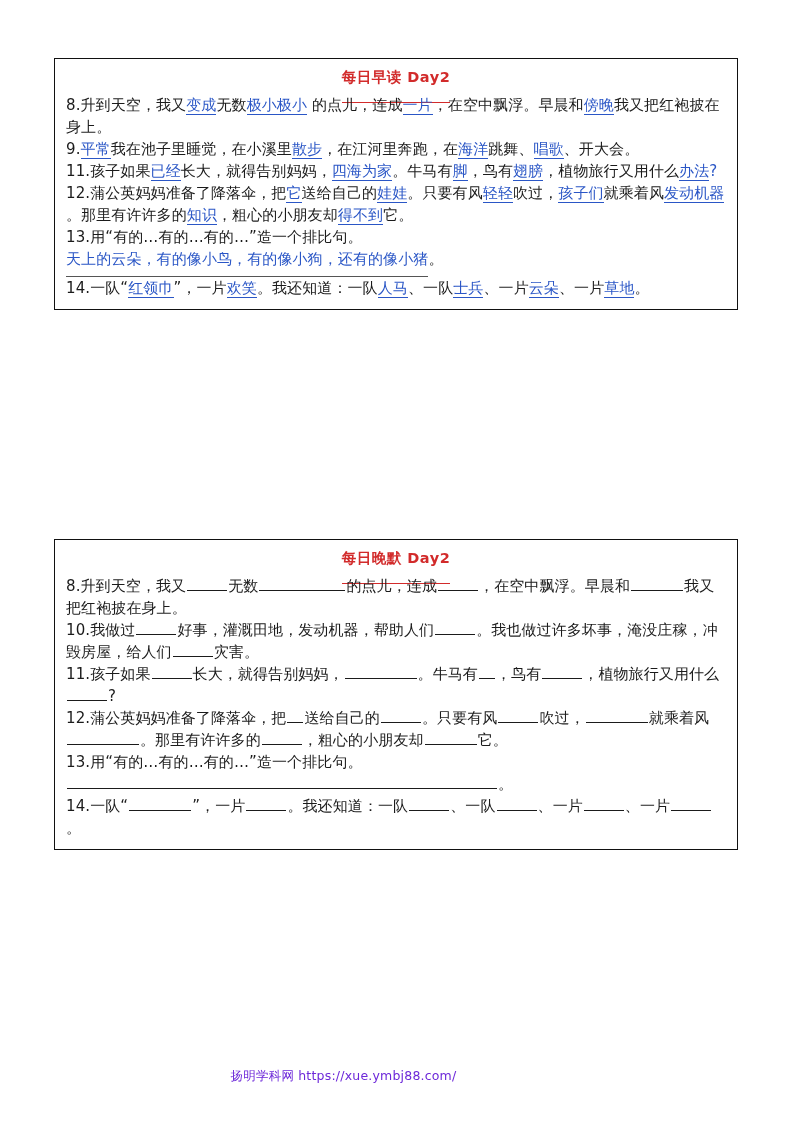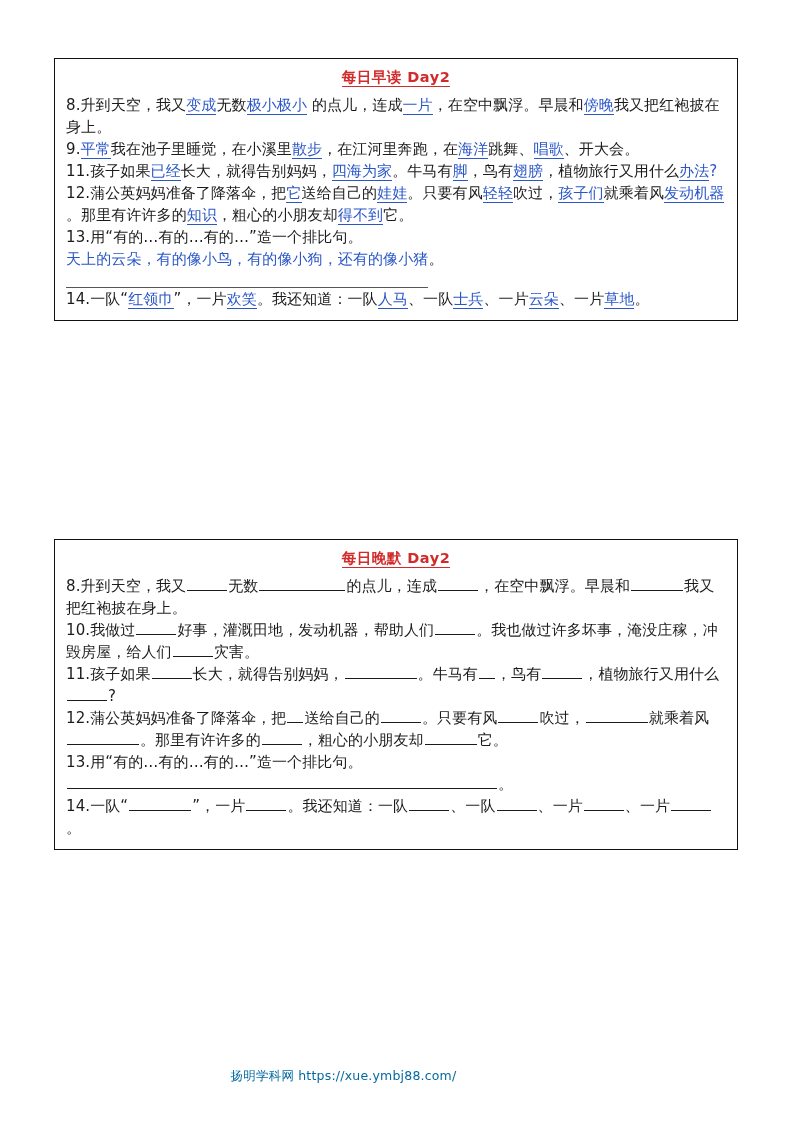--- a/index.html
+++ b/index.html
@@ -40,21 +40,21 @@
     text-align: center;
     color: #d22b2b;
     font-size: 14.5px;
     font-weight: 700;
     letter-spacing: 0.5px;
     margin: 3px 0 7px 0;
     font-family: "DejaVu Sans", "Liberation Sans", sans-serif;
   }
   .box-title span.t {
     border-bottom: 1.4px solid #d22b2b;
-    padding-bottom: 1px;
+    padding-bottom: 17px;
   }
 
   .q {
     font-size: 15px;
     line-height: 22px;
     color: #1b1b1b;
     text-indent: 0;
     margin: 0;
     padding: 0 2px;
     letter-spacing: 0.1px;
@@ -69,21 +69,21 @@
   }
   
   .ab {
     color: #2a56c6;
   }
   
   .aline {
     color: #2a56c6;
     border-bottom: 1px solid #555;
     display: inline-block;
-    padding-bottom: 17px;
+    padding-bottom: 6px;
   }
 
   
   .bl {
     display: inline-block;
     border-bottom: 1.2px solid #1b1b1b;
     vertical-align: baseline;
     height: 15px;
     margin: 0 1px;
   }
@@ -96,21 +96,21 @@
   .bl.wlong { width: 430px; }
 
   
   .footer {
     position: absolute;
     left: 0;
     top: 1068px;
     width: 687px;
     text-align: center;
     font-size: 12.5px;
-    color: #0369a1;
+    color: #6d28d9;
     letter-spacing: 0.2px;
   }
 </style>
 </head>
 <body>
 
 <div class="page">
 
   <div class="box" id="box-morning">
 

